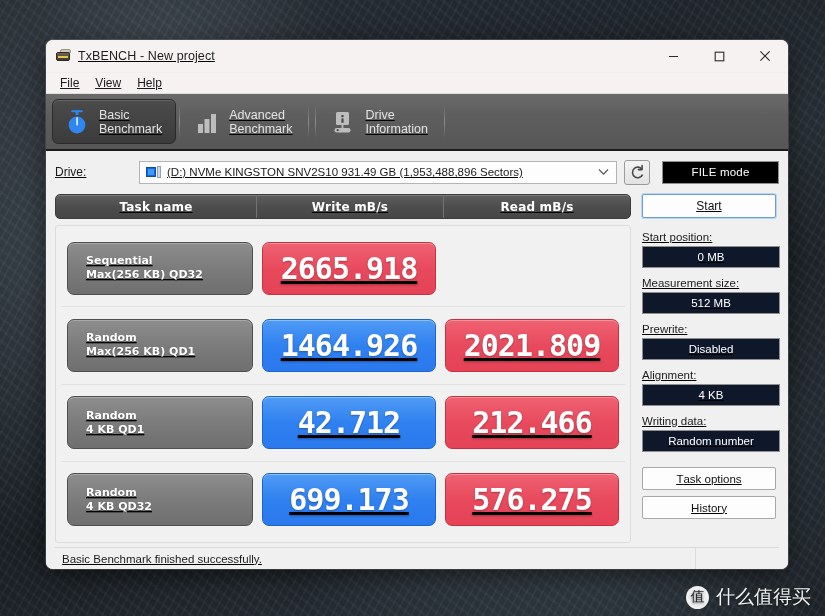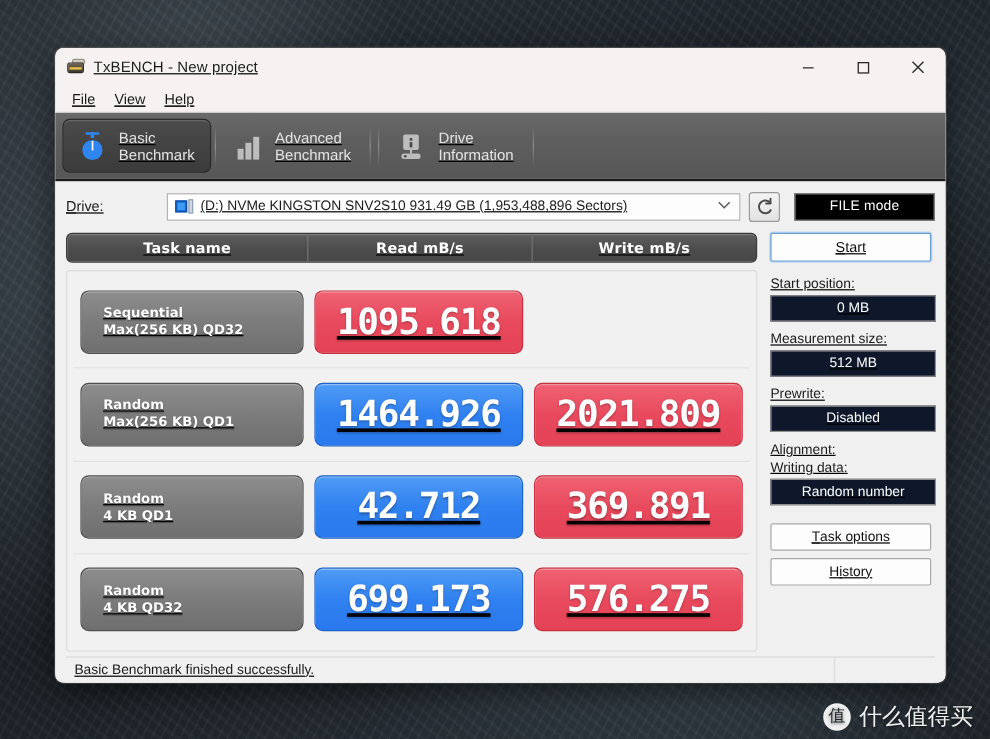--- a/index.html
+++ b/index.html
@@ -448,50 +448,50 @@
 
         <div id="file-mode">FILE mode</div>
       </div>
 
       <div id="main">
 
         <div id="left">
 
           <div id="headbar">
             <div class="head-cell c1">Task name</div>
+            <div class="head-cell c3">Write mB/s</div>
             <div class="head-cell c2">Read mB/s</div>
-            <div class="head-cell c3">Write mB/s</div>
           </div>
 
           <div id="rows">
 
             <div class="bench-row">
               <div class="task-pill">
                 <span>Sequential</span>
                 <span>Max(256 KB) QD32</span>
               </div>
-              <div class="val-pill write">1095.618</div>
+              <div class="val-pill write">2665.918</div>
             </div>
 
             <div class="bench-row">
               <div class="task-pill">
                 <span>Random</span>
                 <span>Max(256 KB) QD1</span>
               </div>
               <div class="val-pill read">1464.926</div>
               <div class="val-pill write">2021.809</div>
             </div>
 
             <div class="bench-row">
               <div class="task-pill">
                 <span>Random</span>
                 <span>4 KB QD1</span>
               </div>
               <div class="val-pill read">42.712</div>
-              <div class="val-pill write">369.891</div>
+              <div class="val-pill write">212.466</div>
             </div>
 
             <div class="bench-row">
               <div class="task-pill">
                 <span>Random</span>
                 <span>4 KB QD32</span>
               </div>
               <div class="val-pill read">699.173</div>
               <div class="val-pill write">576.275</div>
             </div>
@@ -506,20 +506,21 @@
           <div class="field-label">Start position:</div>
           <div class="field-box">0 MB</div>
 
           <div class="field-label">Measurement size:</div>
           <div class="field-box">512 MB</div>
 
           <div class="field-label">Prewrite:</div>
           <div class="field-box">Disabled</div>
 
           <div class="field-label">Alignment:</div>
+          <div class="field-box">4 KB</div>
 
           <div class="field-label">Writing data:</div>
           <div class="field-box">Random number</div>
 
           <div class="panel-btn"><u>T</u>ask options</div>
           <div class="panel-btn">H<u>i</u>story</div>
         </div>
 
       </div>
 

